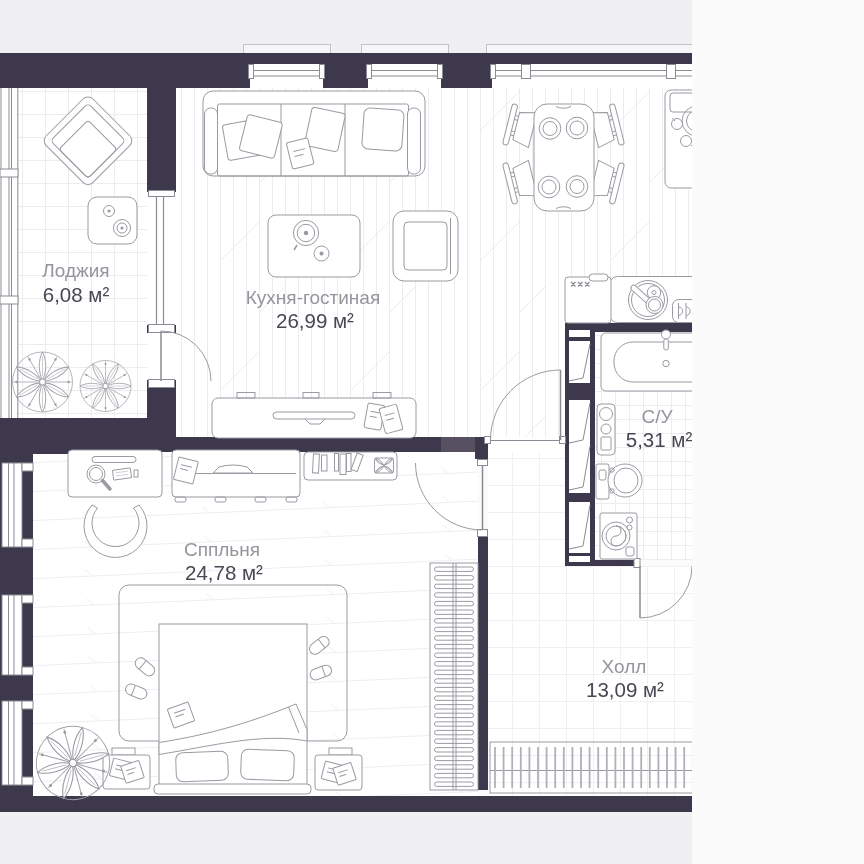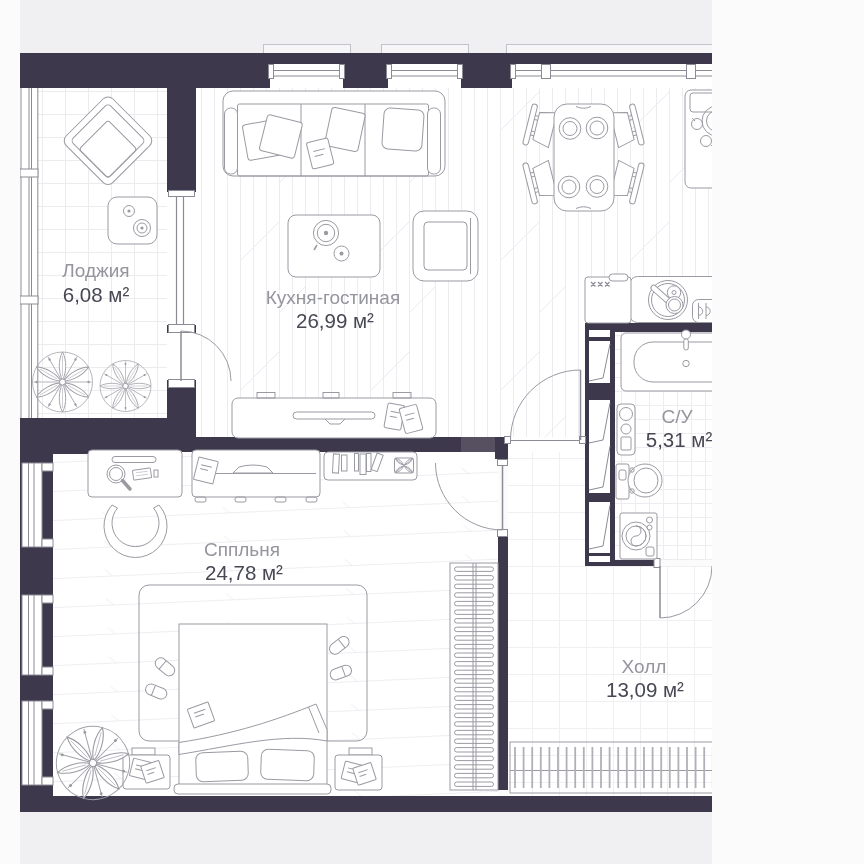--- a/index.html
+++ b/index.html
@@ -1,16 +1,16 @@
 <!DOCTYPE html>
 <html><head>
 <meta charset="utf-8">
 <style>
 html,body{margin:0;padding:0;background:#fbfbfc;}
-#wrap{width:692px;height:864px;position:relative;overflow:hidden;font-family:"Liberation Sans",sans-serif;margin-left:20px;}
+#wrap{width:692px;height:864px;position:relative;overflow:hidden;font-family:"Liberation Sans",sans-serif;}
 svg{display:block;}
 text{font-family:"Liberation Sans",sans-serif;}
 .rname{fill:#95959e;font-size:19px;}
 .rarea{fill:#474853;font-size:20.5px;}
 .f{fill:#ffffff;stroke:#9a9aa3;stroke-width:1;}
 .f2{fill:none;stroke:#9a9aa3;stroke-width:1;}
 </style>
 </head>
 <body>
 <div id="wrap">

